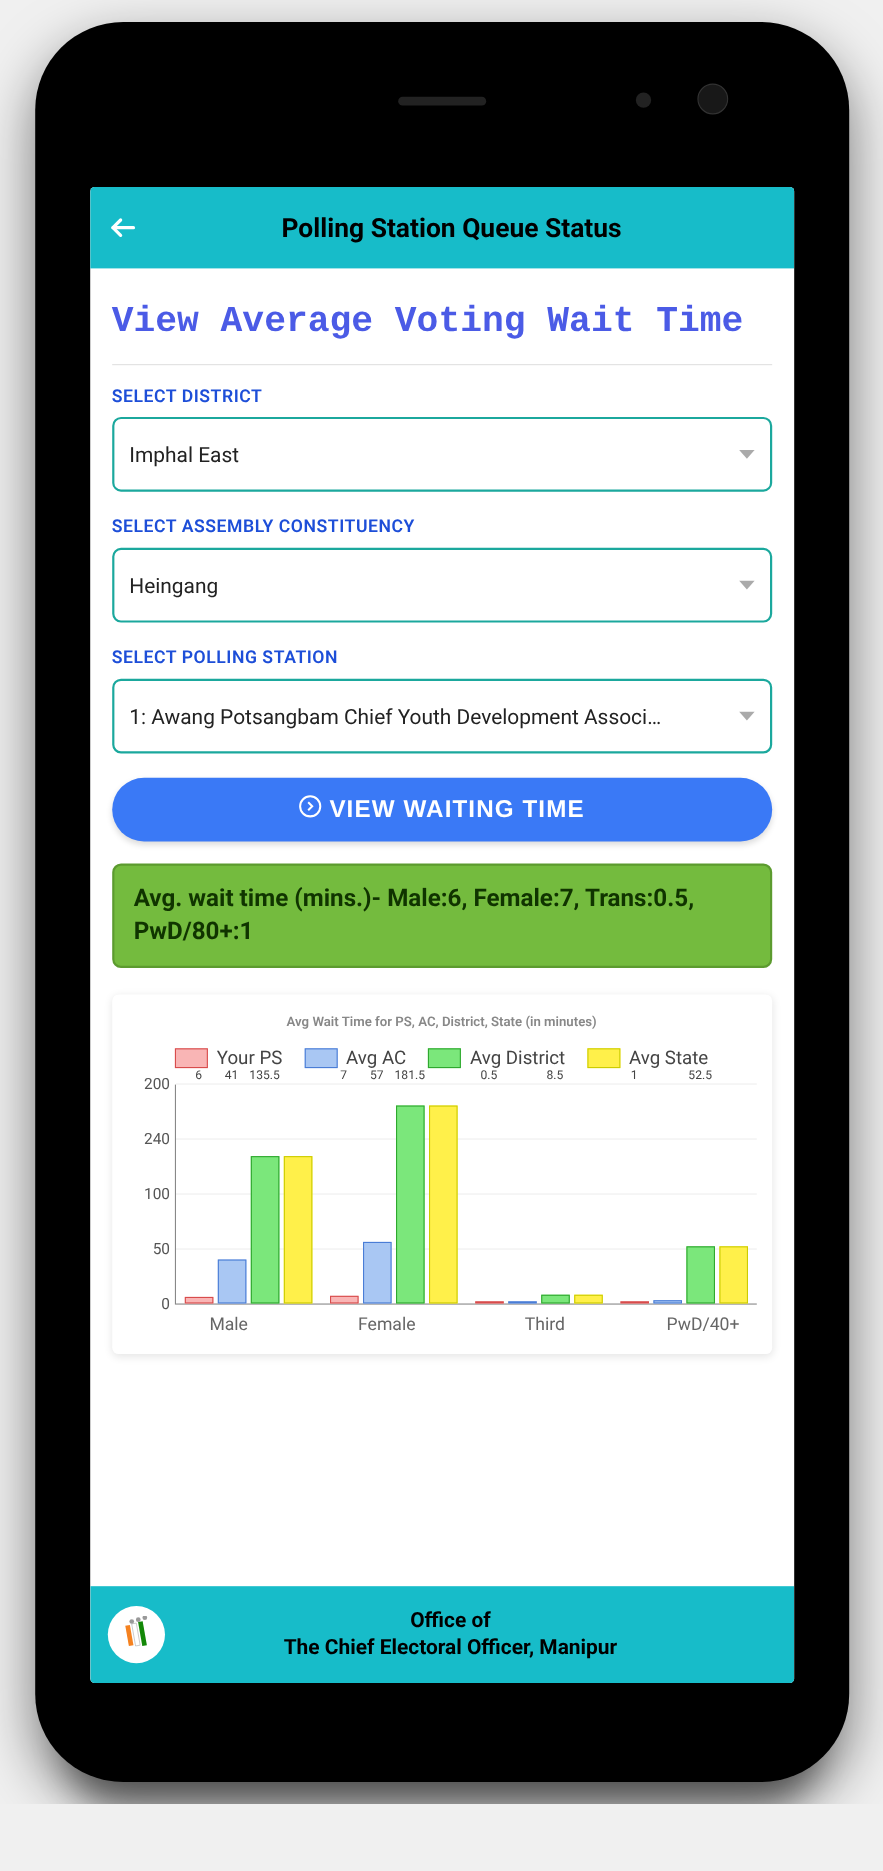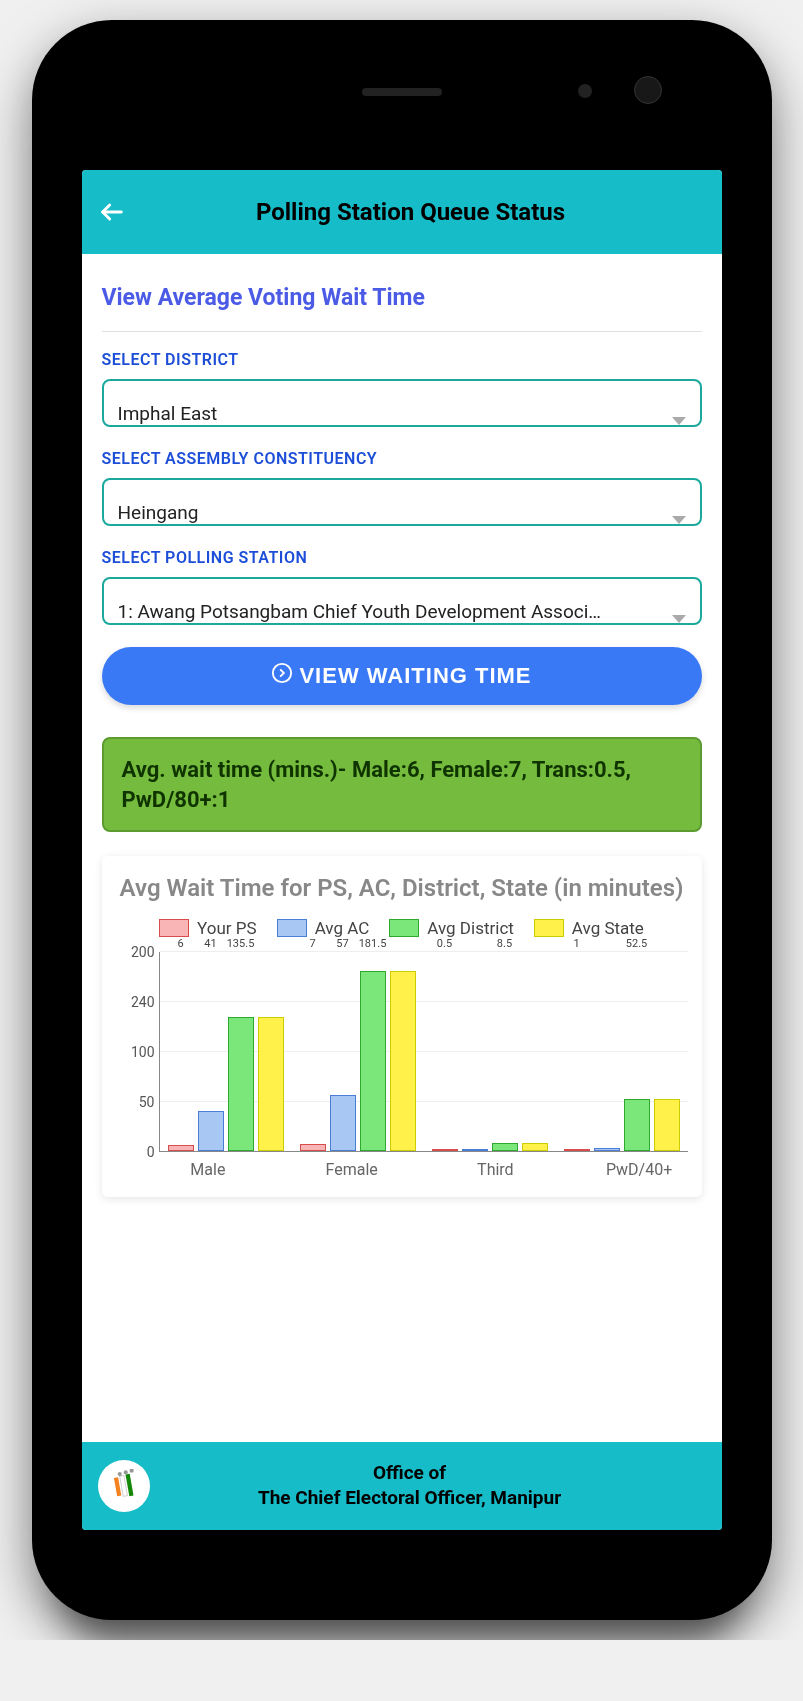--- a/index.html
+++ b/index.html
@@ -63,21 +63,21 @@
     right: 30px;
     bottom: 70px;
     background: #fff;
     border-radius: 4px;
     overflow: hidden;
     display: flex;
     flex-direction: column;
   }
   .app-bar {
     background: #17bcc9;
-    height: 84px;
+    height: 74px;
     display: flex;
     align-items: center;
     padding: 0 16px;
     gap: 20px;
     flex-shrink: 0;
   }
   .back-icon { color: #fff; display:flex; align-items:center; }
   .app-title {
     color: #000;
     font-weight: 700;
@@ -88,38 +88,39 @@
   }
   .content {
     flex: 1;
     overflow-y: auto;
     padding: 20px 20px 0 20px;
     display: flex;
     flex-direction: column;
   }
   .page-heading {
     color: #4b5be6;
-    font-size: 23px;
+    font-size: 33px;
     font-weight: 700;
     margin: 10px 0 20px 0;
+    font-family: Liberation Mono, monospace;
   }
   .hr { height:1px; background:#e0e0e0; margin-bottom: 18px; }
   .form-label {
     font-size: 16px;
     font-weight: 600;
     color: #1d4ed8;
     letter-spacing: 0.5px;
     margin-bottom: 10px;
   }
   .select-box {
     border: 2px solid #1ba89d;
     border-radius: 8px;
-    height: 48px;
-    display: flex;
-    align-items: flex-end;
+    height: 68px;
+    display: flex;
+    align-items: center;
     justify-content: space-between;
     padding: 0 14px;
     margin-bottom: 22px;
     cursor: pointer;
     background: #fff;
   }
   .select-value {
     font-size: 19px;
     color: #222;
     white-space: nowrap;
@@ -141,21 +142,21 @@
     height: 58px;
     border-radius: 30px;
     display: flex;
     align-items: center;
     justify-content: center;
     gap: 6px;
     font-size: 22px;
     font-weight: 700;
     letter-spacing: 1px;
     cursor: pointer;
-    margin-bottom: 32px;
+    margin-bottom: 20px;
     box-shadow: 0 3px 6px rgba(0,0,0,0.15);
   }
   .result-box {
     background: #74bb3e;
     border: 2px solid #5c9b2f;
     border-radius: 8px;
     padding: 16px 18px;
     color: #103400;
     font-size: 22px;
     font-weight: 700;
@@ -163,21 +164,21 @@
     margin-bottom: 24px;
   }
   .chart-card {
     background: #fff;
     border-radius: 6px;
     box-shadow: 0 2px 8px rgba(0,0,0,0.1);
     padding: 18px 14px 18px 14px;
   }
   .chart-title {
     color: #888;
-    font-size: 24px;
+    font-size: 12px;
     font-weight: 600;
     text-align: center;
     margin-bottom: 16px;
   }
   .legend {
     display: flex;
     flex-wrap: wrap;
     justify-content: center;
     gap: 14px 20px;
     margin-bottom: 14px;

